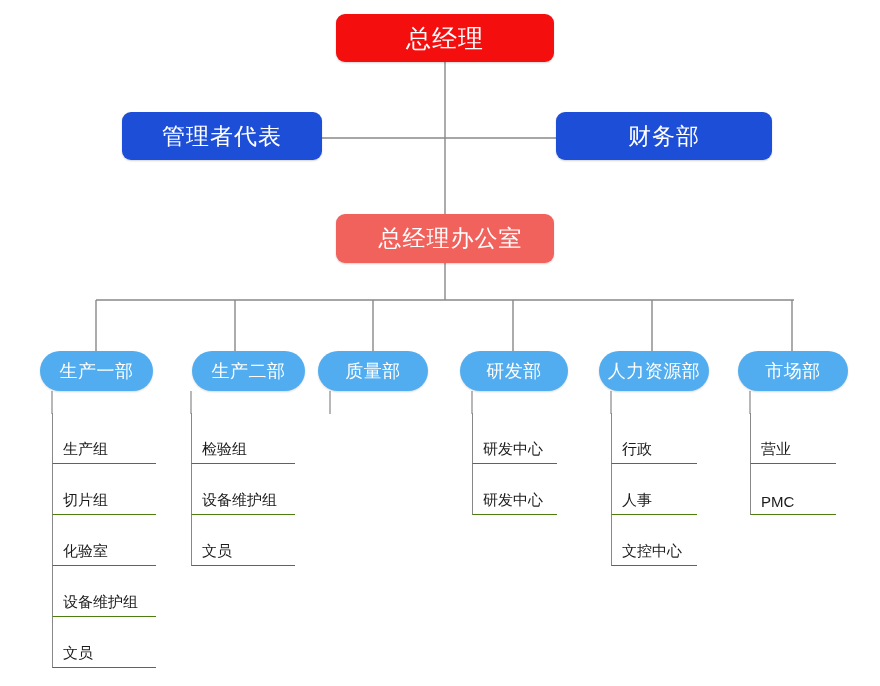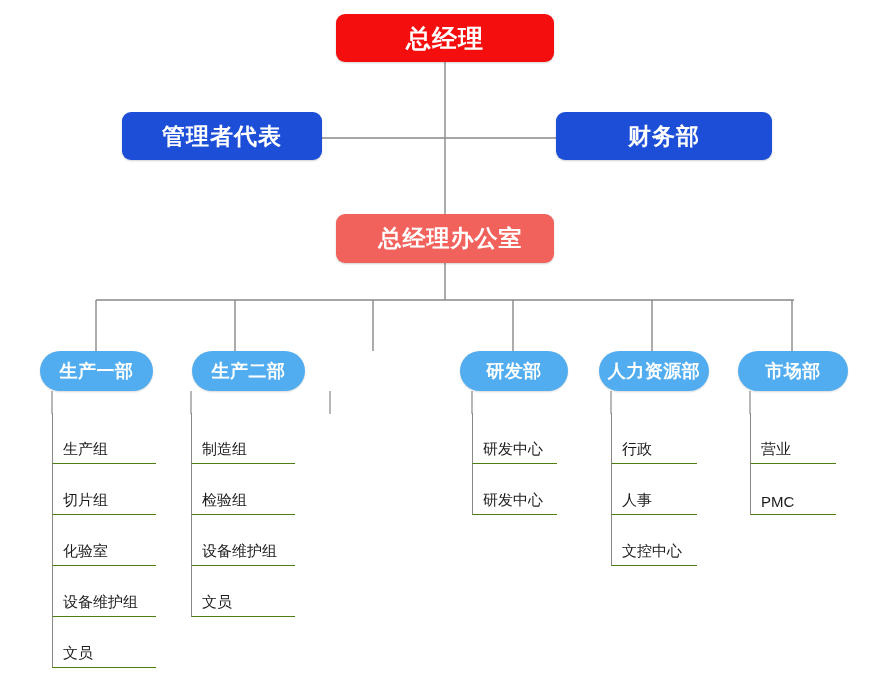--- a/index.html
+++ b/index.html
@@ -27,21 +27,21 @@
     pointer-events: none;
   }
 
   .node {
     position: absolute;
     box-sizing: border-box;
     display: flex;
     align-items: center;
     justify-content: center;
     color: #ffffff;
-    font-weight: bold;
+    font-weight: normal;
     white-space: nowrap;
     letter-spacing: 1px;
   }
 
   .node-ceo {
     background: #F40E0E;
     border-radius: 9px;
     font-size: 25px;
     box-shadow: 0 1px 2px rgba(0,0,0,0.18);
   }
@@ -118,34 +118,34 @@
   <div class="node node-ceo" style="left:336px; top:14px; width:218px; height:48px;">总经理</div>
 
   <div class="node node-l2" style="left:122px; top:112px; width:200px; height:48px;">管理者代表</div>
 
   <div class="node node-l2" style="left:556px; top:112px; width:216px; height:48px;">财务部</div>
 
   <div class="node node-office" style="left:336px; top:214px; width:218px; height:49px;">总经理办公室</div>
 
   <div class="node node-dept" style="left:40px; top:351px; width:113px; height:40px;">生产一部</div>
   <div class="node node-dept" style="left:179px; top:351px; width:113px; height:40px;margin-left:13px;">生产二部</div>
+  <div class="node node-dept" style="left:318px; top:351px; width:110px; height:40px;">质量部</div>
   <div class="node node-dept" style="left:599px; top:351px; width:110px; height:40px;">人力资源部</div>
   <div class="node node-dept" style="left:460px; top:351px; width:108px; height:40px;">研发部</div>
   <div class="node node-dept" style="left:738px; top:351px; width:110px; height:40px;">市场部</div>
 
   <div class="subcol" style="left:52px; top:413px; width:104px;">
     <div class="subitem">生产组</div>
     <div class="subitem">切片组</div>
     <div class="subitem">化验室</div>
     <div class="subitem">设备维护组</div>
     <div class="subitem">文员</div>
   </div>
 
   <div class="subcol" style="left:191px; top:413px; width:104px;">
-    <div class="subitem">制造组</div>
     <div class="subitem">检验组</div>
     <div class="subitem">设备维护组</div>
     <div class="subitem">文员</div>
   </div>
 
 
   <div class="subcol" style="left:472px; top:413px; width:85px;">
     <div class="subitem">研发中心</div>
     <div class="subitem">研发中心</div>
   </div>

